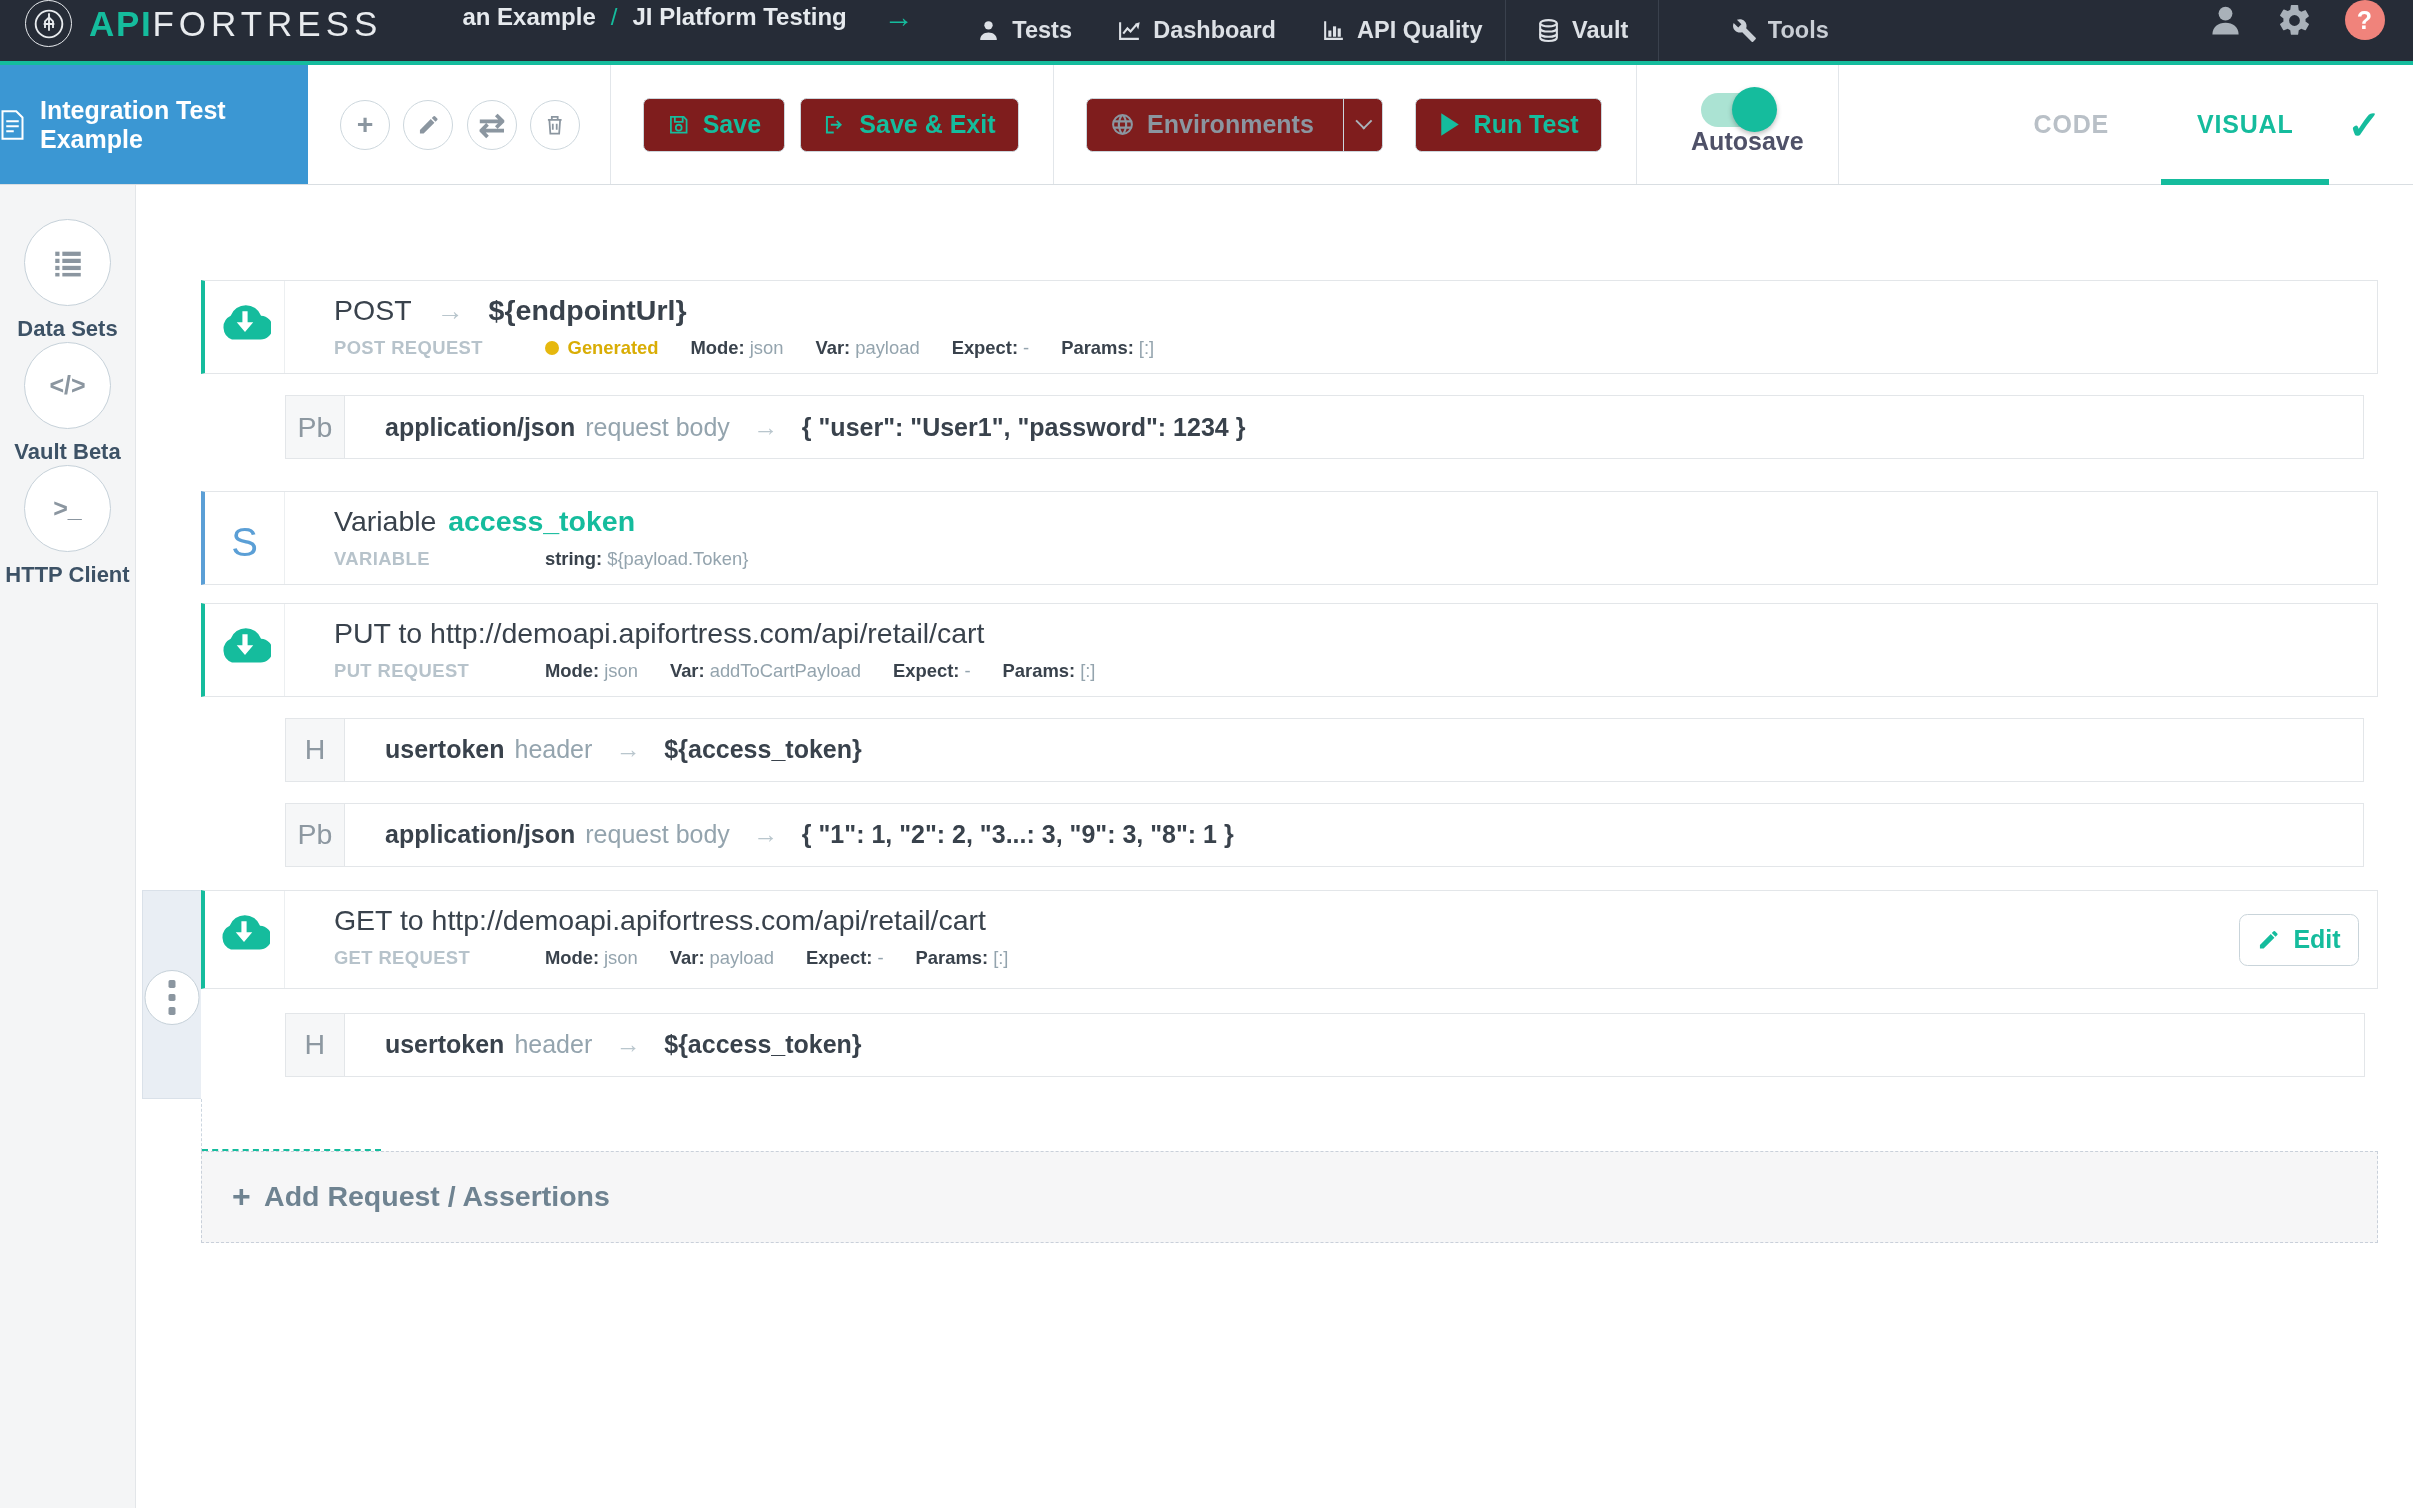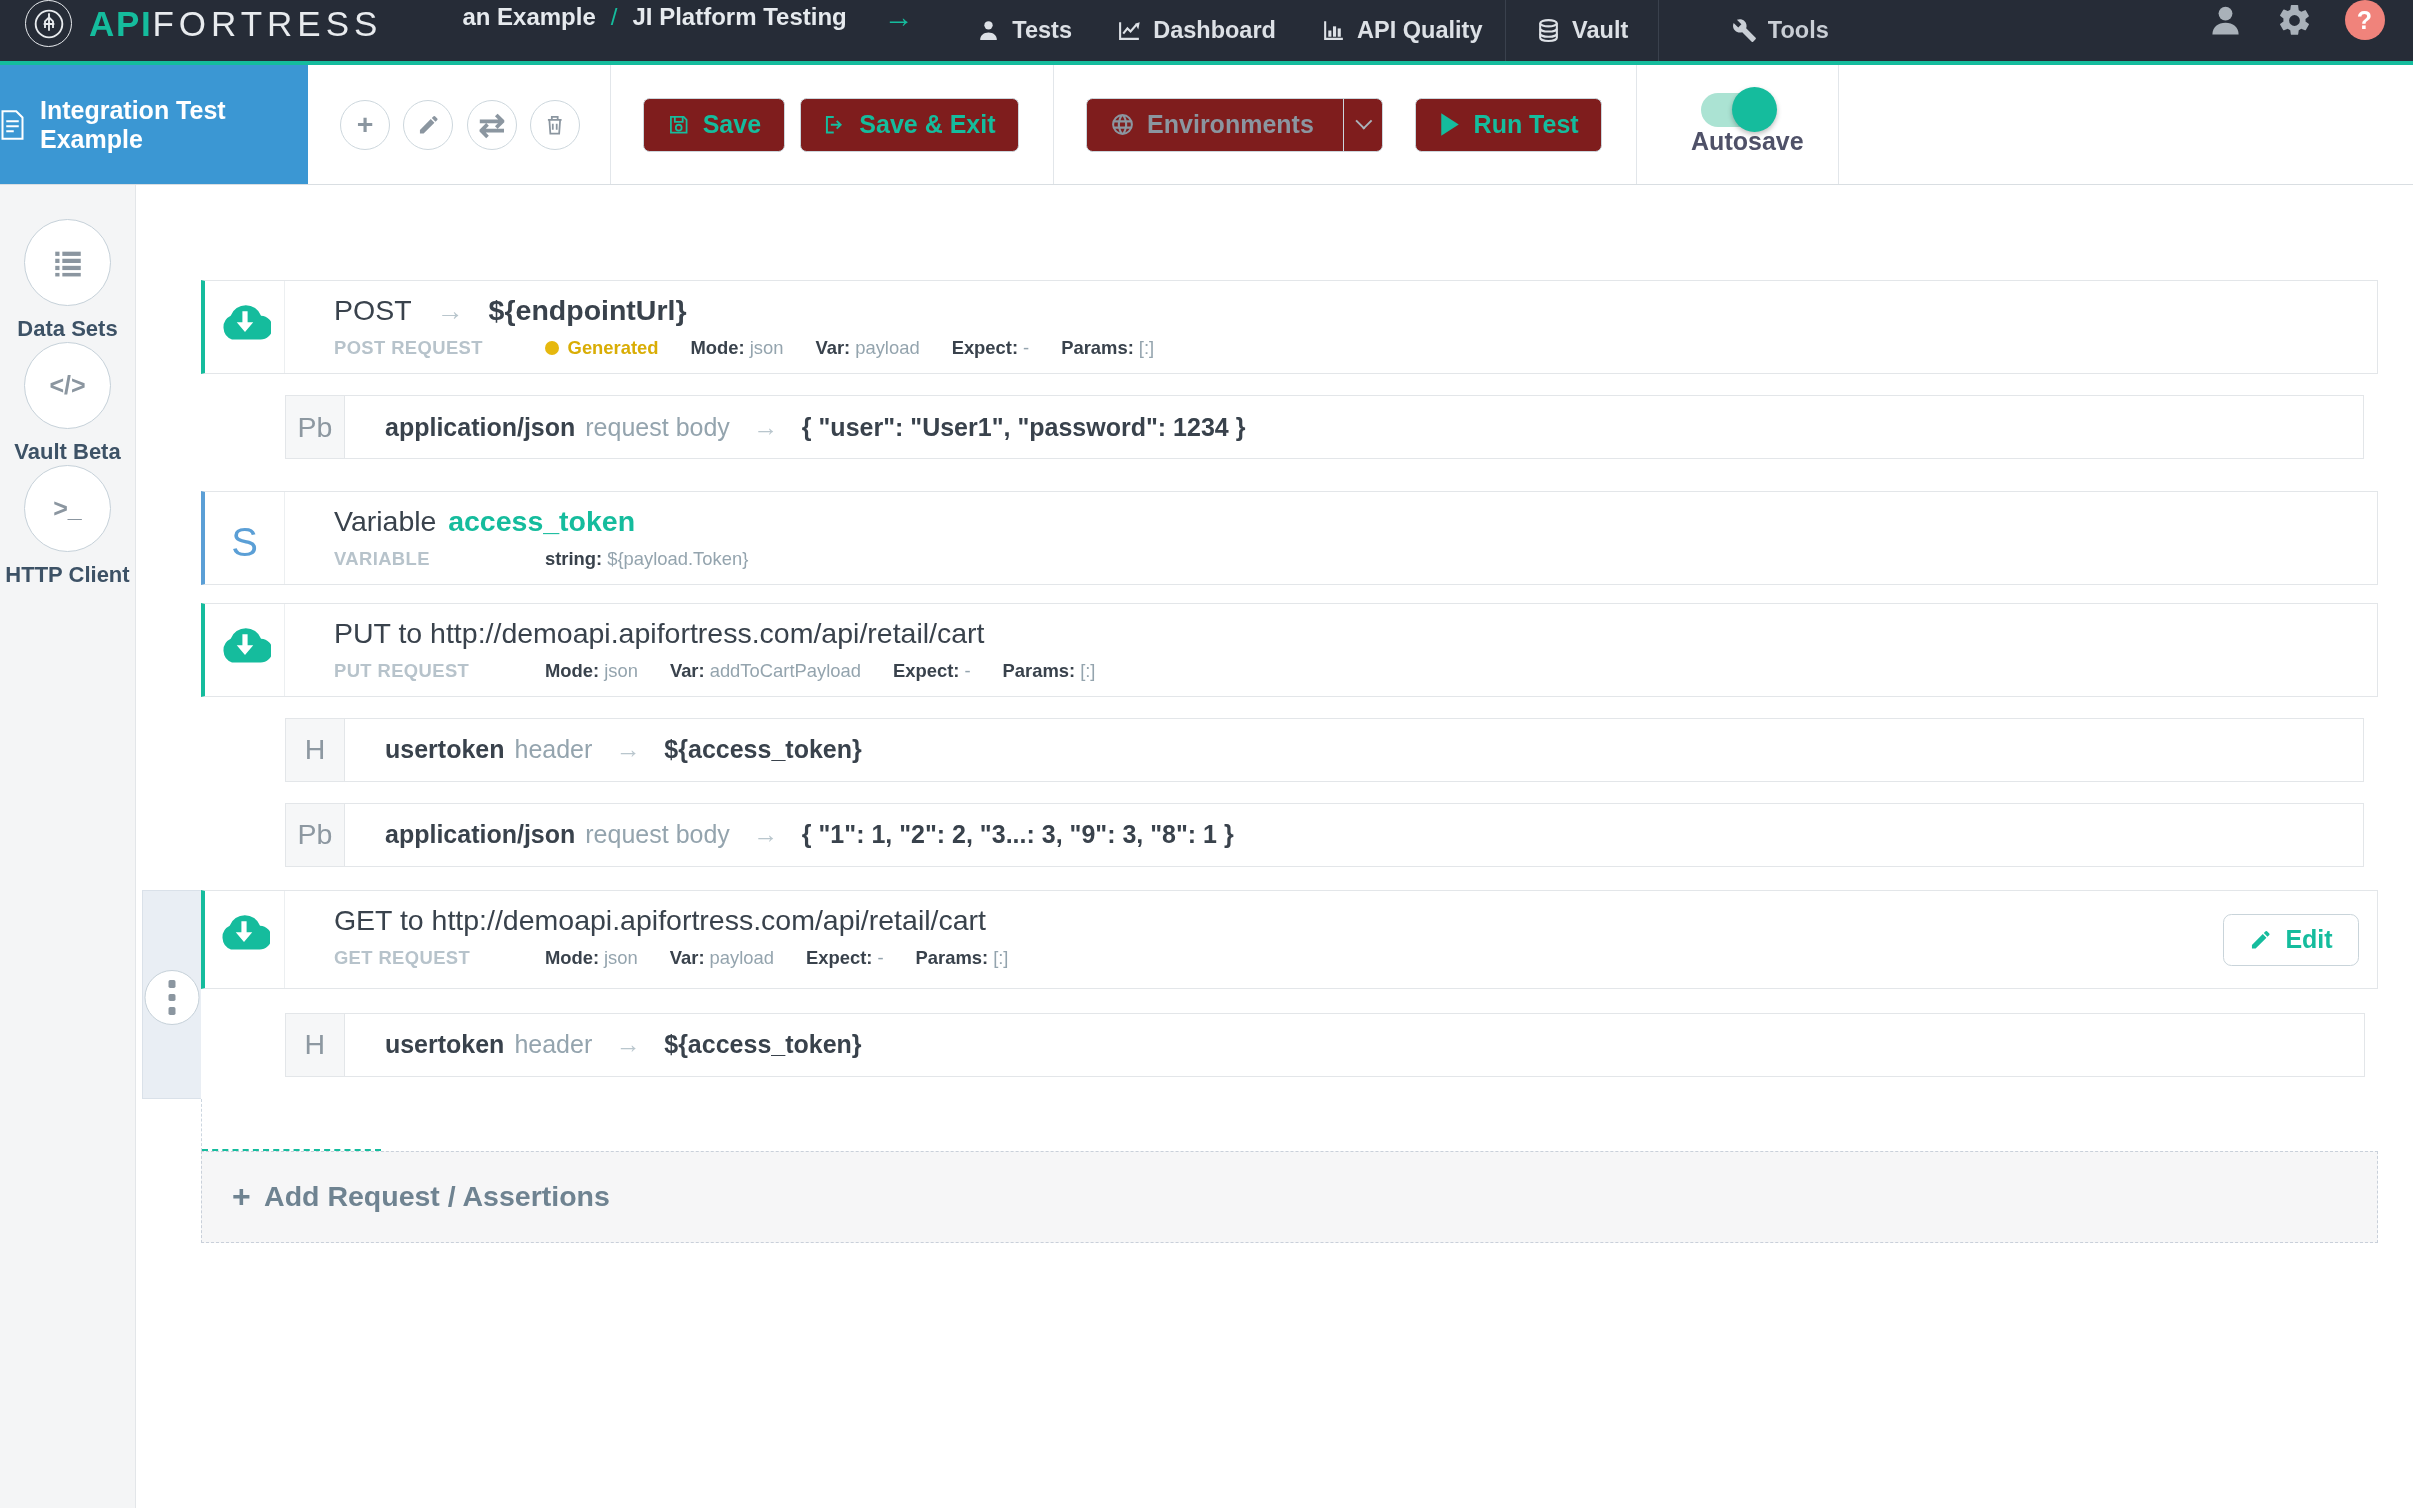--- a/index.html
+++ b/index.html
@@ -116,21 +116,21 @@
             position:relative; flex:none; }
   .dots-btn { position:absolute; left:50%; top:79px; transform:translateX(-50%); width:55px;
               height:55px; background:#fff; border:1.7px solid #c6d1d9; border-radius:50%;
               display:flex; flex-direction:column; align-items:center; justify-content:center;
               gap:5.9px; cursor:pointer; }
   .dots-btn i { width:7.5px; height:7.5px; background:#8b96a0; border-radius:1.7px; }
   .get-body { flex:1; padding-bottom:22px; }
   .get-body .child { margin:23.5px 13.4px 0 84px; }
   .edit-btn { margin-left:auto; margin-right:18.4px; align-self:center; display:flex; gap:12.6px;
               align-items:center; border:1.7px solid #c9d4da; border-radius:8.4px; height:52px;
-              padding:0 25px; font-size:25px; font-weight:700; color:#15bc9d; background:#fff;
+              padding:0 17px; font-size:25px; font-weight:700; color:#15bc9d; background:#fff;
               cursor:pointer; }
 
   .drop-gap { margin-left:65px; height:52px; border-left:0.8px dashed #ccd6e0; position:relative; }
   .drop-gap::after { content:""; position:absolute; left:0; bottom:0; width:179px;
                      border-bottom:2.5px dashed #15bc9d; }
   .add-box { margin:0 35px 0 65px; height:92px; background:#f6f6f7; border:1.7px dashed #c9d0da;
              display:flex; align-items:center; padding-left:30px; gap:13.4px; font-size:28.5px;
              font-weight:700; color:#6f8391; cursor:pointer; }
   .add-plus { font-size:32px; }
 </style>
@@ -310,20 +310,25 @@
 
   <div class="autosave">
     <div class="toggle">
       <div class="knob"></div>
     </div>
     <span class="autosave-label">Autosave</span>
   </div>
 
   <div class="tdiv d4"></div>
 
+  <div class="tabs">
+    <div class="tab">CODE</div>
+    <div class="tab active">VISUAL</div>
+    <div class="check">✓</div>
+  </div>
 </div>
 
 <div class="main">
 
   <div class="sidebar">
     <div class="side-item">
       <div class="side-circle">
         <svg width="34" height="34" viewBox="0 0 24 24" fill="#8b96a0">
             <rect x="3" y="4" width="3" height="3"></rect>
             <rect x="8" y="4" width="13" height="3"></rect>

